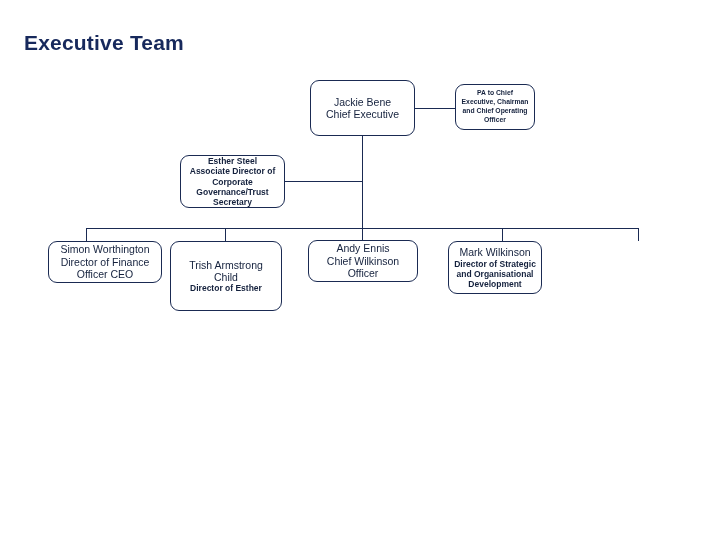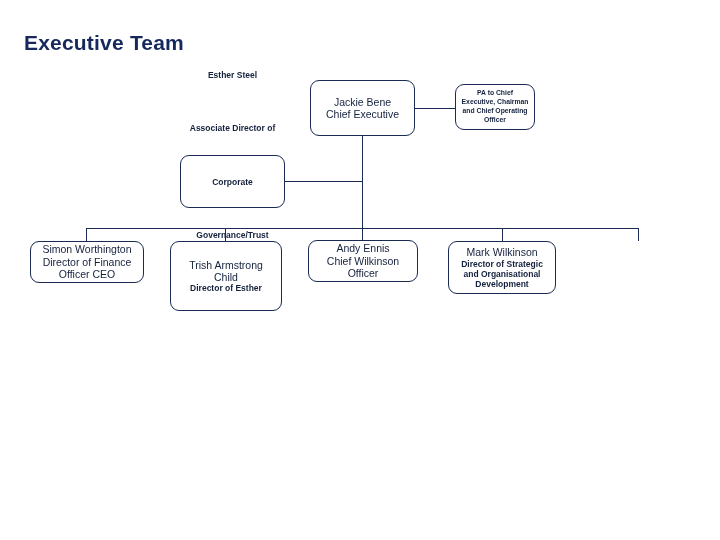--- a/index.html
+++ b/index.html
@@ -55,21 +55,21 @@
   }
 
   .node .line {
     display: block;
     width: 100%;
     white-space: normal;
   }
 
   
   .t-reg  { font-size: 10.5px; }
-  .t-sm   { font-size: 8.5px; font-weight: bold; gap: 43px; }
+  .t-sm   { font-size: 8.5px; font-weight: bold; }
   .t-xs   { font-size: 6.8px; font-weight: bold; line-height: 1.3; }
 </style>
 </head>
 <body>
 
 <div id="slide">
 
   <div id="slide-title">Executive Team</div>
 
   <div class="conn h" style="left:415px; top:108px; width:40px;"></div>
@@ -99,39 +99,39 @@
   </div>
 
   <div class="node t-sm" style="left:180px; top:155px; width:105px; height:53px;">
     <span class="line">Esther Steel</span>
     <span class="line">Associate Director of</span>
     <span class="line">Corporate</span>
     <span class="line">Governance/Trust</span>
     <span class="line">Secretary</span>
   </div>
 
-  <div class="node t-reg" style="left:30px; top:241px; width:114px; height:35px;">
+  <div class="node t-reg" style="left:48px; top:241px; width:114px; height:35px;">
     <span class="line">Simon Worthington</span>
     <span class="line">Director of Finance</span>
     <span class="line">Officer CEO</span>
   </div>
 
   <div class="node" style="left:170px; top:241px; width:112px; height:70px;">
     <span class="line t-reg">Trish Armstrong</span>
     <span class="line t-reg">Child</span>
     <span class="line t-sm">Director of Esther</span>
   </div>
 
   <div class="node t-reg" style="left:308px; top:240px; width:110px; height:35px;">
     <span class="line">Andy Ennis</span>
     <span class="line">Chief Wilkinson</span>
     <span class="line">Officer</span>
   </div>
 
-  <div class="node" style="left:448px; top:241px; width:108px; height:53px;">
+  <div class="node" style="left:448px; top:241px; width:94px; height:53px;">
     <span class="line t-reg">Mark Wilkinson</span>
     <span class="line t-sm">Director of Strategic</span>
     <span class="line t-sm">and Organisational</span>
     <span class="line t-sm">Development</span>
   </div>
 
 
 </div>
 
 </body></html>

